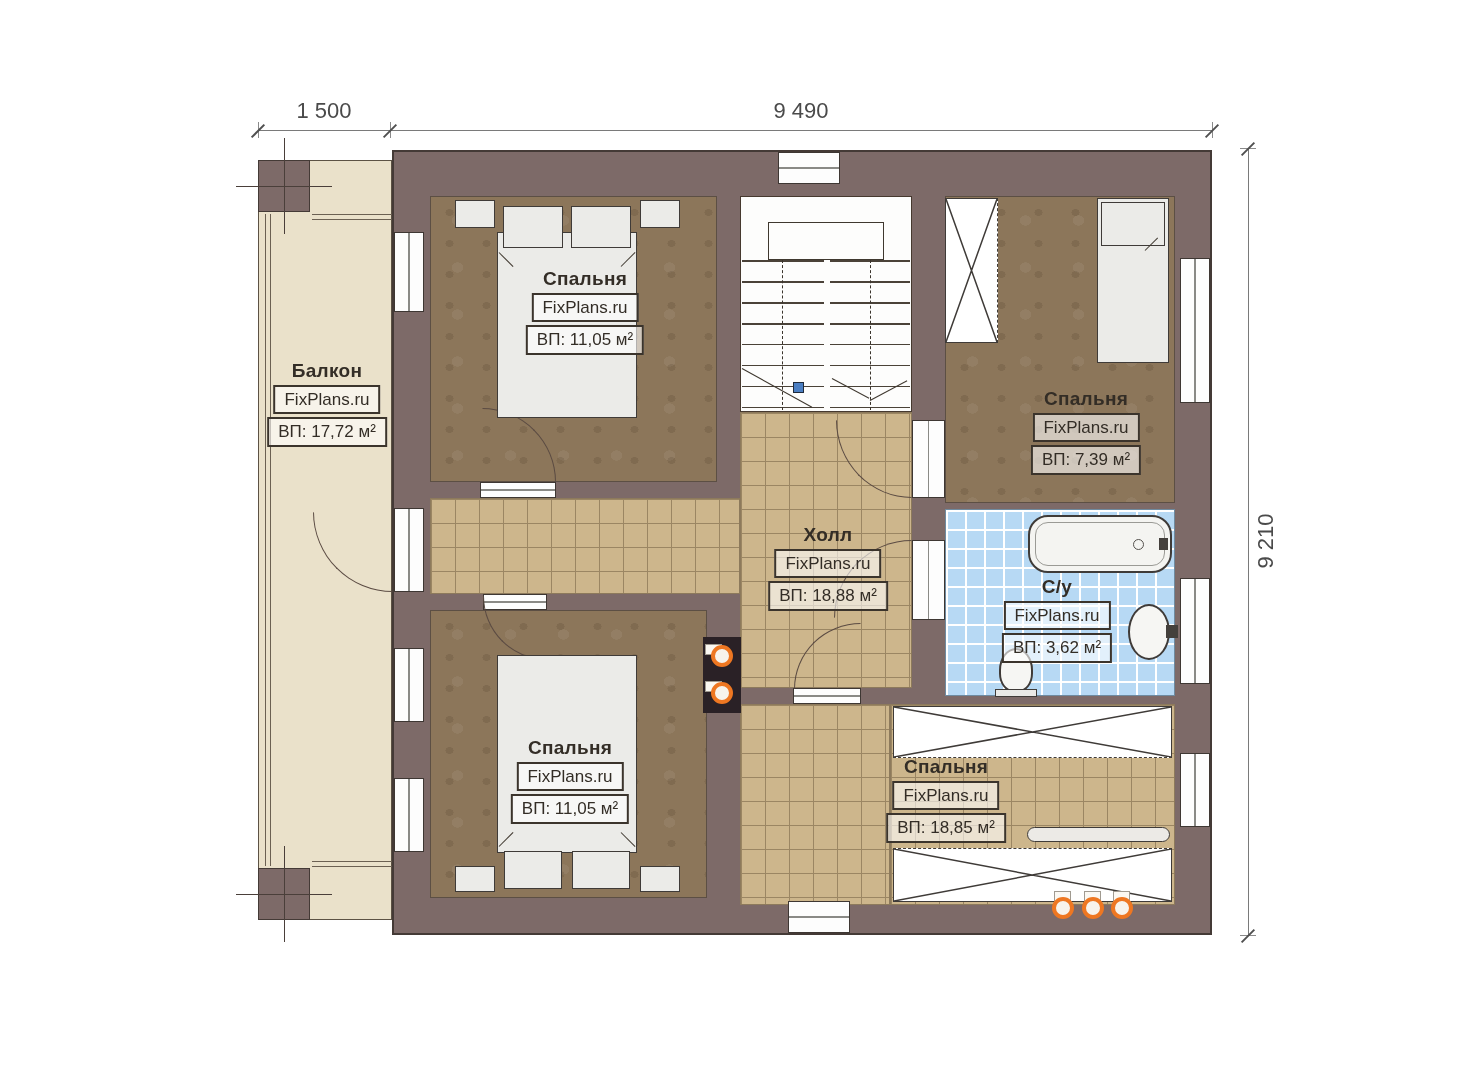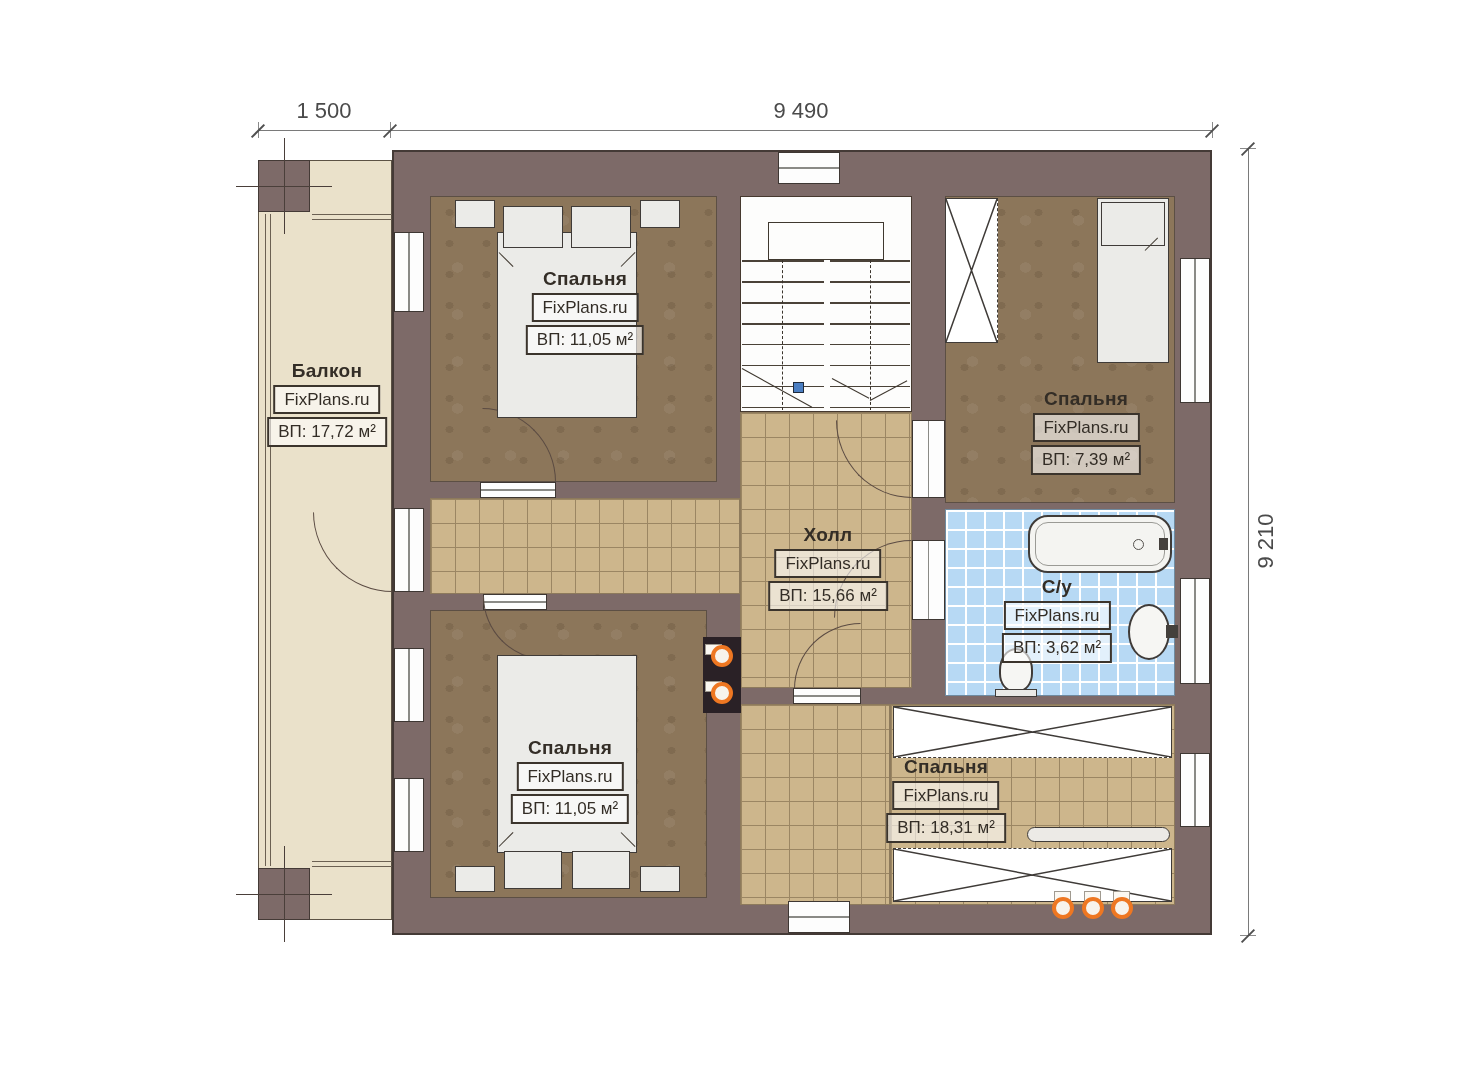--- a/index.html
+++ b/index.html
@@ -226,34 +226,34 @@
 
   <div class="room-label" style="left:1086px;top:388px;">
     <div class="rl-name">Спальня</div>
     <div class="rl-box">FixPlans.ru</div>
     <div class="rl-box">ВП: 7,39 м²</div>
   </div>
 
   <div class="room-label" style="left:828px;top:524px;">
     <div class="rl-name">Холл</div>
     <div class="rl-box">FixPlans.ru</div>
-    <div class="rl-box">ВП: 15,66 м²</div>
+    <div class="rl-box">ВП: 18,88 м²</div>
   </div>
 
   <div class="room-label" style="left:1057px;top:576px;">
     <div class="rl-name">С/у</div>
     <div class="rl-box">FixPlans.ru</div>
     <div class="rl-box">ВП: 3,62 м²</div>
   </div>
 
   <div class="room-label" style="left:570px;top:737px;">
     <div class="rl-name">Спальня</div>
     <div class="rl-box">FixPlans.ru</div>
     <div class="rl-box">ВП: 11,05 м²</div>
   </div>
 
   <div class="room-label" style="left:946px;top:756px;">
     <div class="rl-name">Спальня</div>
     <div class="rl-box">FixPlans.ru</div>
-    <div class="rl-box">ВП: 18,31 м²</div>
+    <div class="rl-box">ВП: 18,85 м²</div>
   </div>
 
 </div>
 
 </body></html>

